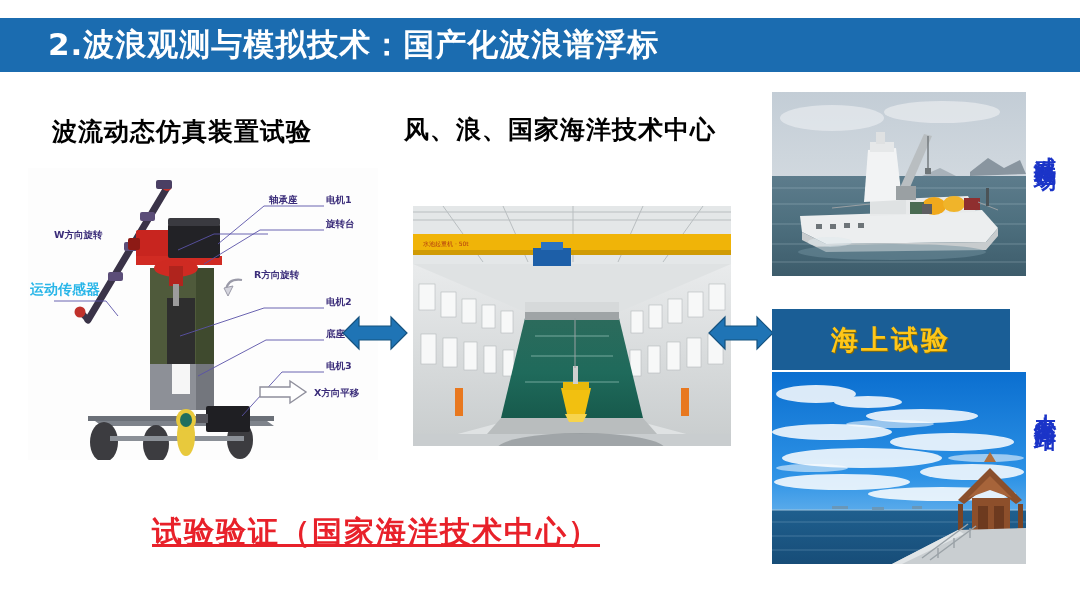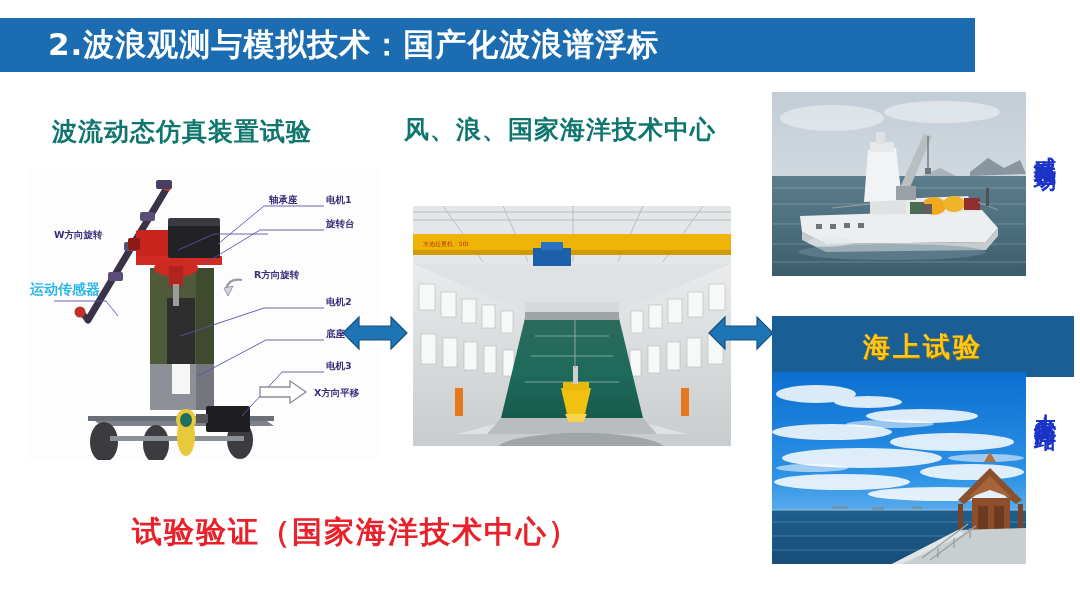--- a/index.html
+++ b/index.html
@@ -6,32 +6,32 @@
   body{
     width:1080px;height:608px;
     background:#ffffff;
     font-family:"Liberation Sans","DejaVu Sans",sans-serif;
     overflow:hidden;position:relative;
   }
   .slide{position:absolute;inset:0;background:#fff;}
 
   
   .titlebar{
-    position:absolute;left:0;top:18px;width:975px;height:54px;
+    position:absolute;left:0;top:18px;width:1080px;height:54px;
     background:#1b6cb0;display:flex;align-items:center;
   }
   .title-text{
     color:#ffffff;font-size:31px;font-weight:bold;letter-spacing:1px;
     margin-left:48px;white-space:nowrap;
     font-family:"DejaVu Sans","Liberation Sans",sans-serif;
   }
 
   
   .heading{
-    position:absolute;color:#0f766e;font-weight:bold;font-size:25px;
+    position:absolute;color:#000000;font-weight:bold;font-size:25px;
     white-space:nowrap;letter-spacing:1px;
     font-family:"DejaVu Sans","Liberation Sans",sans-serif;
     text-align:center;
   }
   #h-left{left:52px;top:115px;}
   #h-center{left:404px;top:113px;}
 
   
   .cad-panel{
     position:absolute;left:28px;top:168px;width:350px;height:292px;
@@ -48,45 +48,46 @@
   #photo-ship{left:772px;top:92px;width:254px;height:184px;}
   #photo-pavilion{left:772px;top:372px;width:254px;height:192px;}
 
   
   .arrow{position:absolute;}
   #arrow-left{left:341px;top:311px;}
   #arrow-right{left:707px;top:311px;}
 
   
   .seatrial-box{
-    position:absolute;left:772px;top:316px;width:302px;height:61px;
+    position:absolute;left:772px;top:309px;width:238px;height:61px;
     background:#1a5e96;display:flex;align-items:center;justify-content:center;
   }
   .seatrial-text{
     color:#ffc719;font-size:27px;font-weight:bold;letter-spacing:3px;
     font-family:"DejaVu Sans","Liberation Sans",sans-serif;
     text-shadow:1px 1px 0 #8a6a00;
   }
 
   
   .vcaption{
     position:absolute;writing-mode:vertical-rl;text-orientation:upright;
     color:#1b34c8;font-weight:bold;font-size:22px;letter-spacing:3px;
     font-family:"DejaVu Sans","Liberation Sans",sans-serif;
     line-height:1;
   }
   #vcap-weihai{left:1034px;top:139px;}
   #vcap-xiaomai{left:1034px;top:396px;}
 
   
   .redcaption{
-    position:absolute;left:132px;top:512px;
+    position:absolute;left:152px;top:512px;
     color:#e8212a;font-size:30px;font-weight:bold;letter-spacing:2px;
     white-space:nowrap;
     font-family:"DejaVu Sans","Liberation Sans",sans-serif;
+    text-decoration:underline;
   }
 </style>
 </head>
 <body>
 
 <div class="slide">
 
   <div class="titlebar">
     <div class="title-text">2.波浪观测与模拟技术：国产化波浪谱浮标</div>
   </div>

